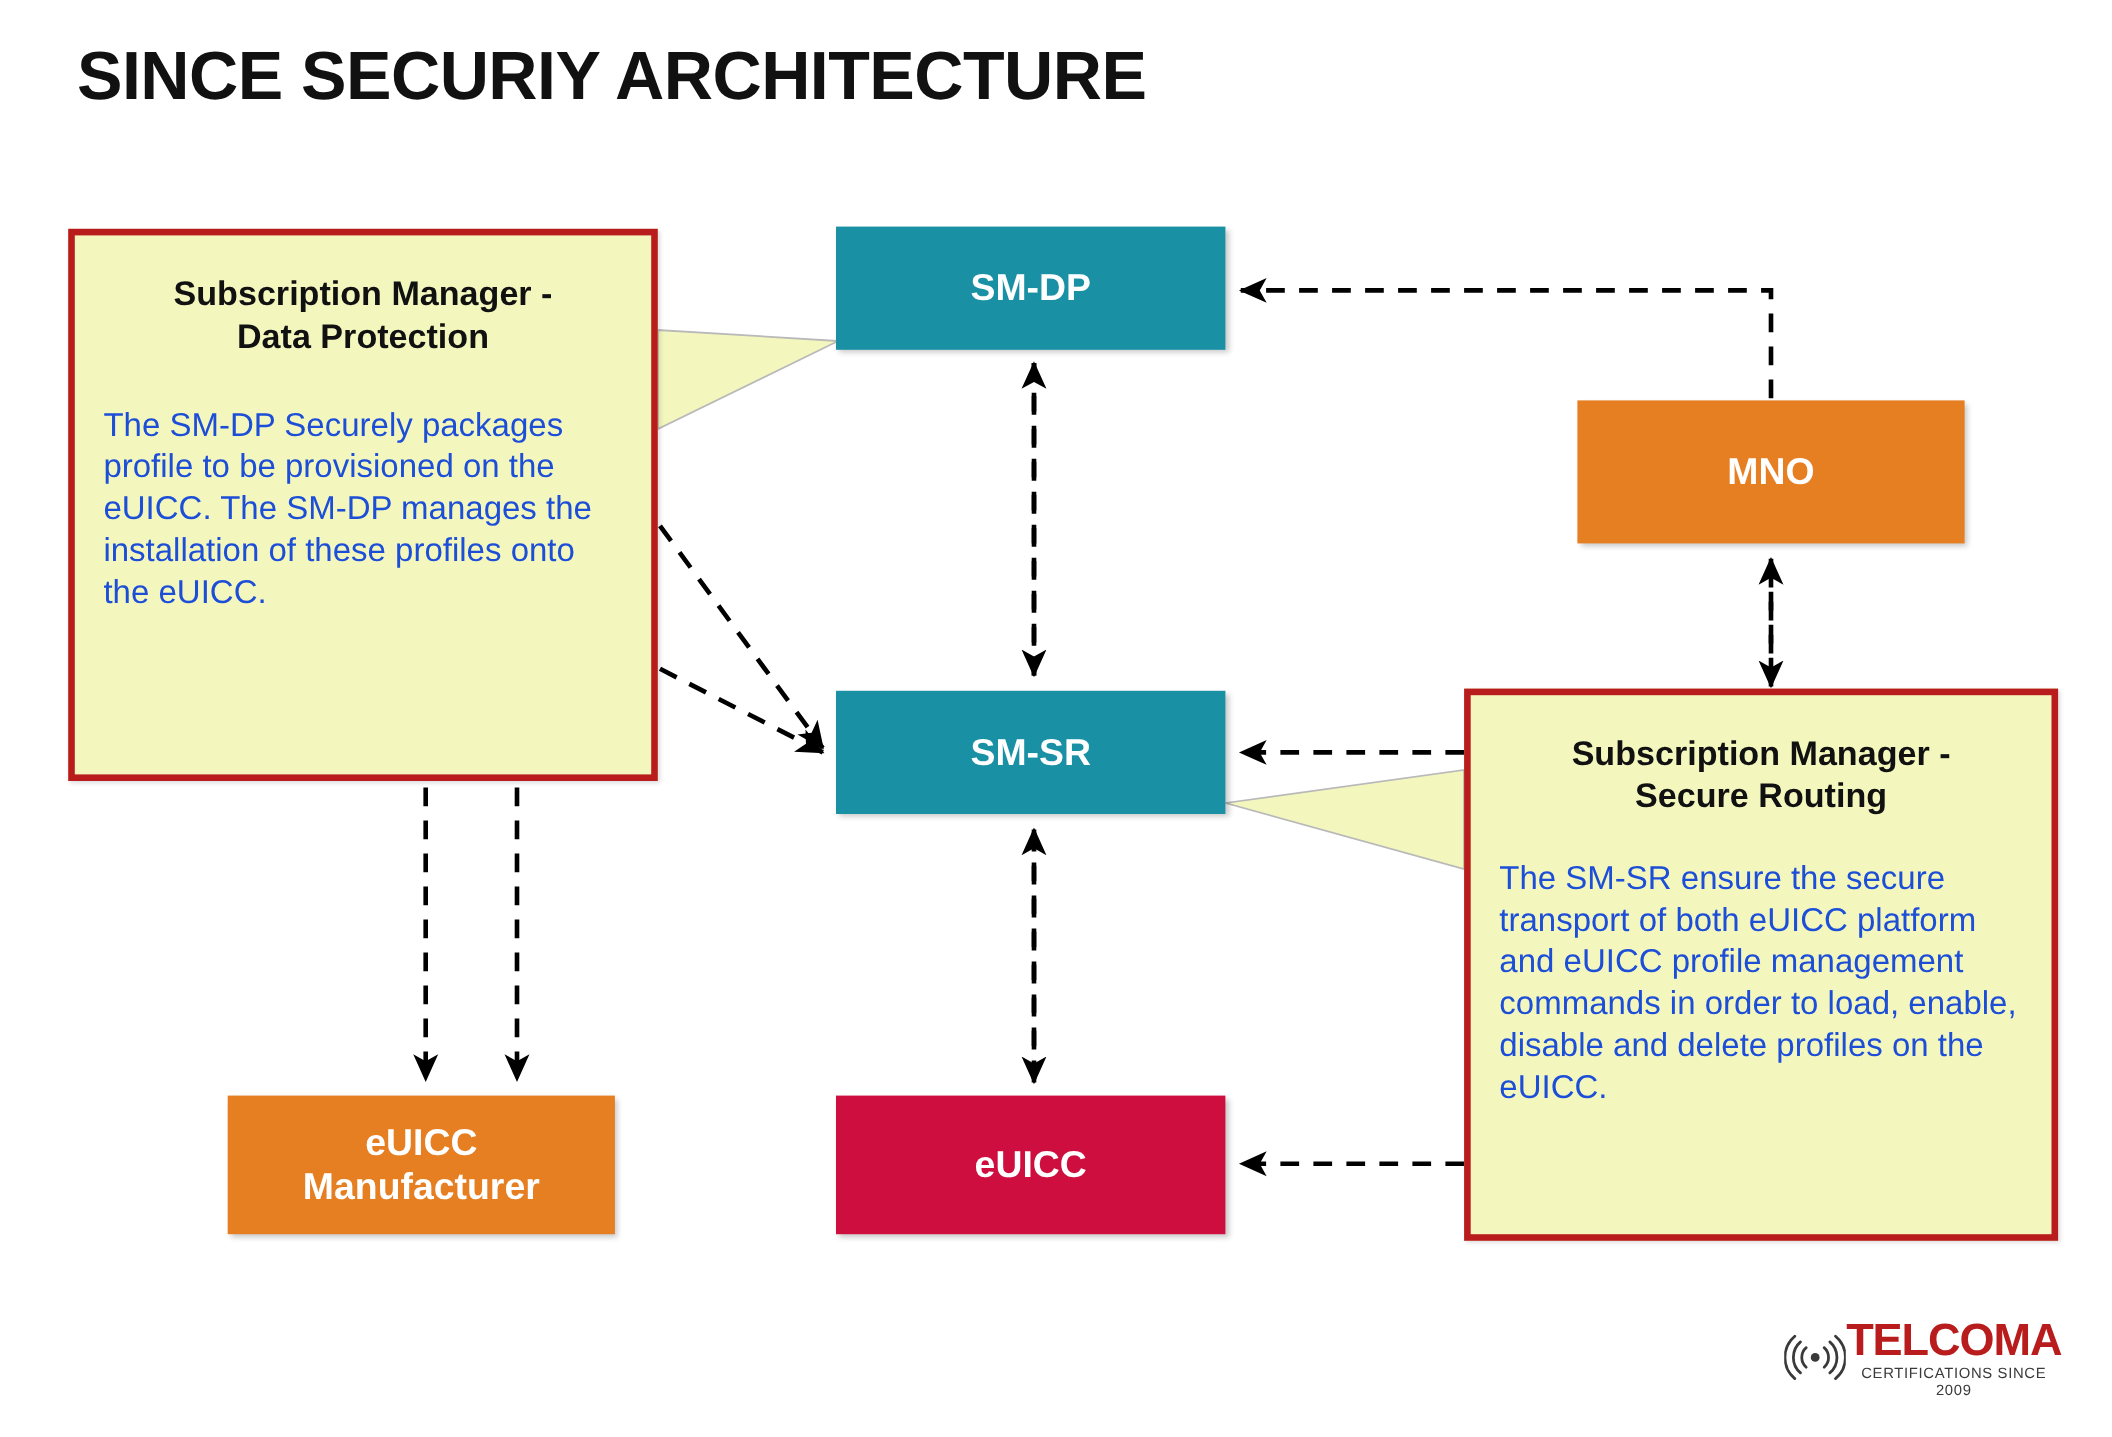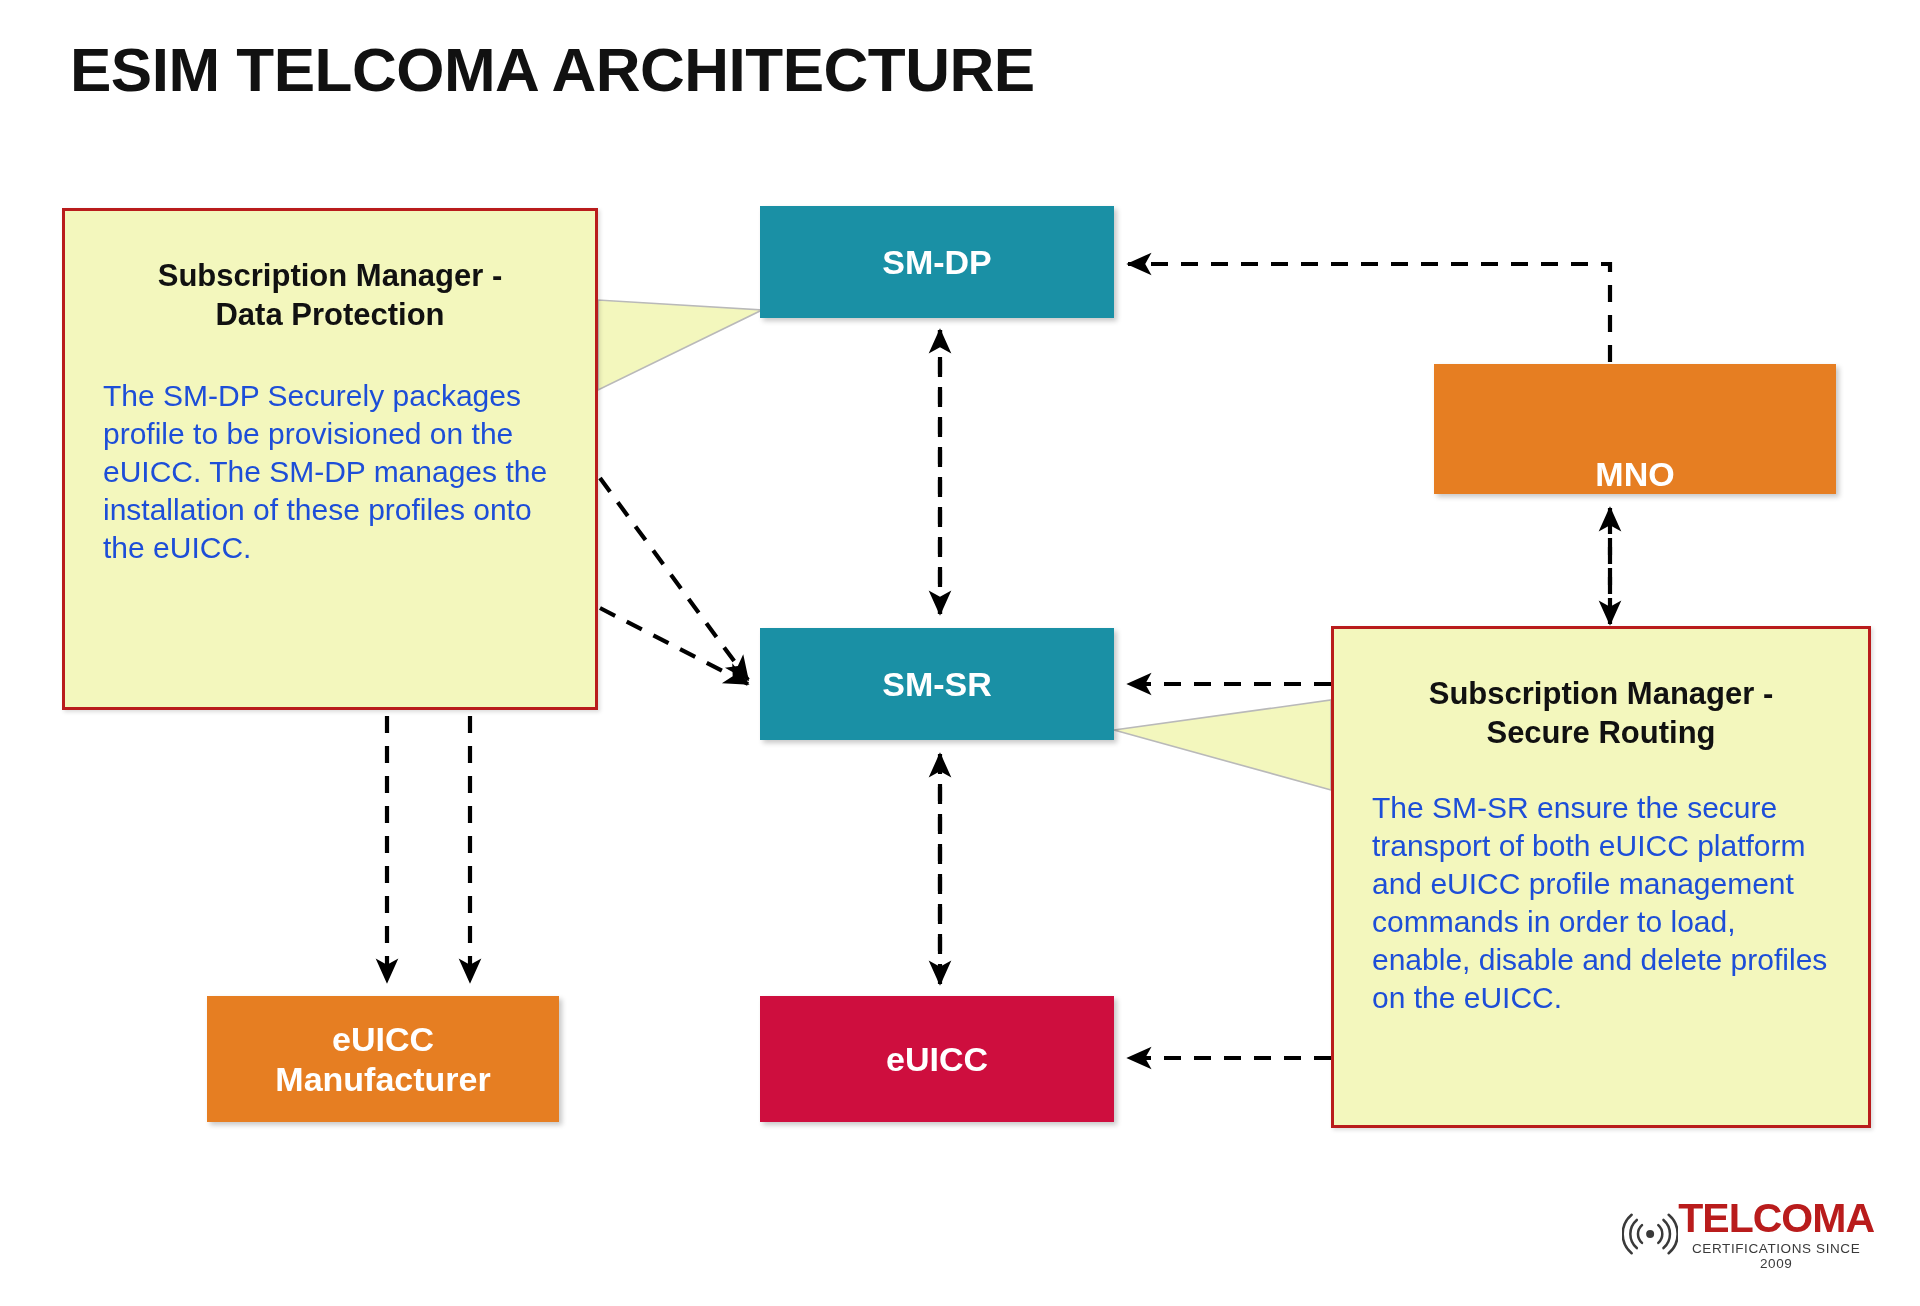--- a/index.html
+++ b/index.html
@@ -46,40 +46,40 @@
     justify-content: center;
     text-align: center;
     color: #ffffff;
     font-weight: bold;
     font-size: 34px;
     line-height: 1.18;
     box-shadow: 3px 3px 5px rgba(0,0,0,0.22);
   }
   #node-smdp   { left: 760px;  top: 206px;  width: 354px; height: 112px; background: var(--teal); }
   #node-smsr   { left: 760px;  top: 628px;  width: 354px; height: 112px; background: var(--teal); }
-  #node-mno    { left: 1434px; top: 364px;  width: 402px; height: 130px; background: var(--orange); align-items: flex-end; }
+  #node-mno    { left: 1434px; top: 364px;  width: 352px; height: 130px; background: var(--orange); }
   #node-euiccm { left: 207px;  top: 996px;  width: 352px; height: 126px; background: var(--orange); }
   #node-euicc  { left: 760px;  top: 996px;  width: 354px; height: 126px; background: var(--crimson); }
 
   :root {
     --teal: #1a90a5;
     --orange: #e67e22;
     --crimson: #ce0e3e;
     --note: #f3f7bd;
     --note-border: #b9b9b9;
   }
 
   
   .note {
     position: absolute;
     background: var(--note);
-    border: 3px solid #b91c1c;
+    border: 6px solid #b91c1c;
     box-shadow: 2px 2px 4px rgba(0,0,0,0.14);
     box-sizing: border-box;
-    padding: 12px;
+    padding: 0;
   }
   #note-left  { left: 62px;  top: 208px; width: 536px; height: 502px; }
   #note-right { left: 1331px; top: 626px; width: 540px; height: 502px; }
 
   .note-title {
     font-size: 31px;
     font-weight: bold;
     color: #111111;
     text-align: center;
     line-height: 1.25;
@@ -120,21 +120,21 @@
     text-align: center;
     margin-top: 2px;
   }
   #logo-text-wrap { display: flex; flex-direction: column; }
 </style>
 </head>
 <body>
 
 <div id="canvas">
 
-  <div class="page-title">ESIM TELCOMA ARCHITECTURE</div>
+  <div class="page-title">SINCE SECURIY ARCHITECTURE</div>
 
   <svg id="svg-layer" viewBox="0 0 1920 1306">
     <defs>
       <marker id="arrowhead" markerWidth="7" markerHeight="7" refX="5.6" refY="3.1" orient="auto" markerUnits="strokeWidth">
         <path d="M0,0.4 L6,3.1 L0,5.8 L1.5,3.1 Z" fill="#000000"></path>
       </marker>
     </defs>
 
     <g stroke="#000000" stroke-width="4.2" fill="none" stroke-dasharray="17,13">
 

